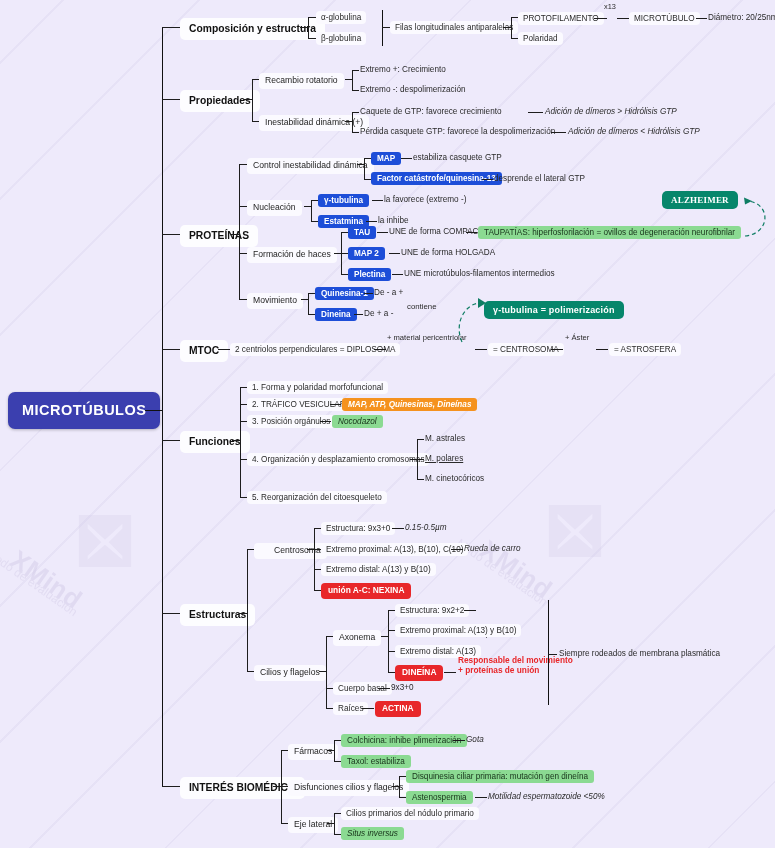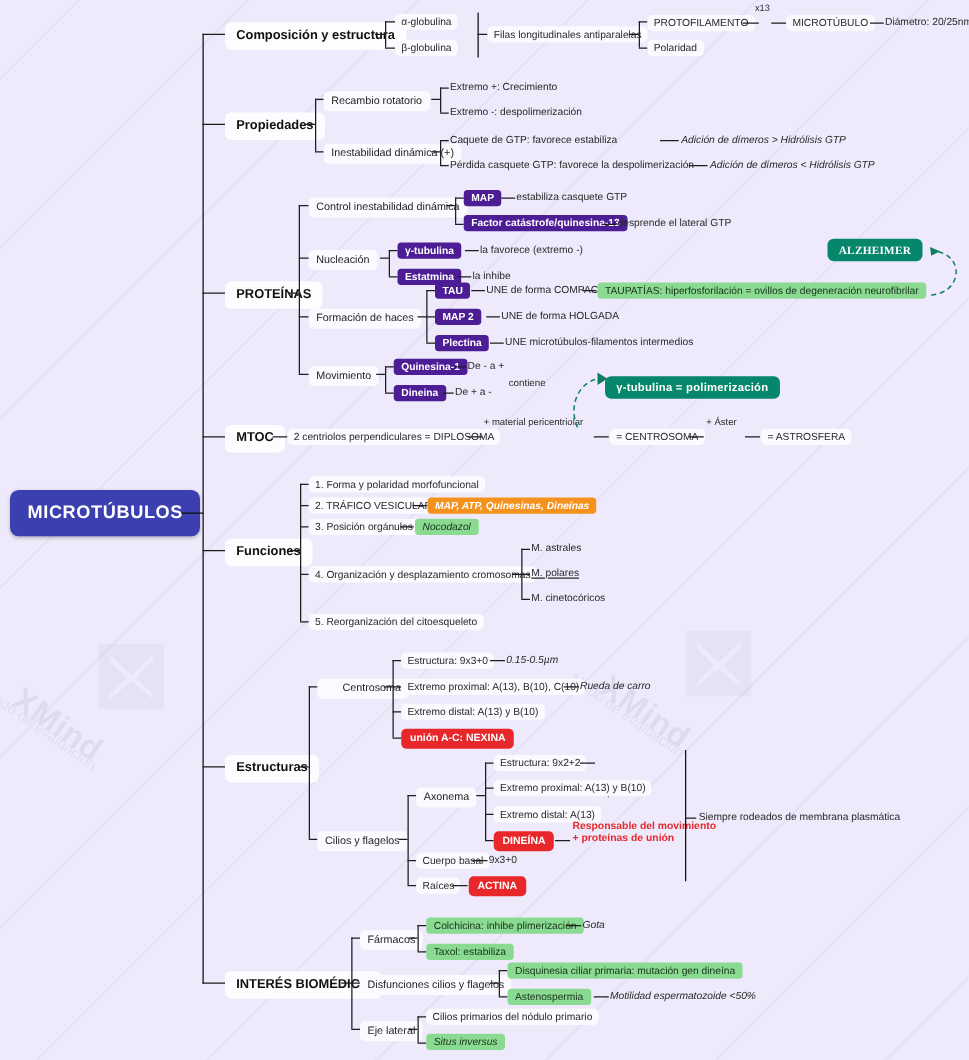--- a/index.html
+++ b/index.html
@@ -36,21 +36,21 @@
          font-size:8.2px;color:#2a2a2a;}
   .naked{font-size:8.2px;color:#2a2a2a;}
   .ital{font-style:italic;}
   .root{background:#3B3FAF;color:#fff;border-radius:7px;
         font-size:14.5px;font-weight:700;letter-spacing:.5px;
         padding:10px 14px;box-shadow:0 1px 3px rgba(0,0,0,.25);}
   .lvl1{background:#fdfdff;border-radius:5px;font-size:10.3px;font-weight:700;
         color:#111;padding:5px 9px;box-shadow:0 0 0 0 rgba(0,0,0,0);}
   .lvl2{background:#fbfaff;border-radius:4px;font-size:8.6px;color:#242424;
         padding:3px 6px;}
-  .orange{background:#4c1d95;color:#fff;border-radius:3px;padding:2px 6px;
+  .orange{background:#1d4ed8;color:#fff;border-radius:3px;padding:2px 6px;
           font-size:8.2px;font-weight:600;}
   .orange-i{background:#F5921E;color:#fff;border-radius:3px;padding:2px 6px;
           font-size:8.2px;font-weight:700;font-style:italic;}
   .green{background:#8BDA92;color:#17331a;border-radius:3px;padding:2px 6px;
          font-size:8.2px;}
   .green-i{background:#8BDA92;color:#17331a;border-radius:3px;padding:2px 6px;
          font-size:8.2px;font-style:italic;}
   .teal{background:#06866B;color:#fff;border-radius:5px;padding:4px 9px;
         font-size:9px;font-weight:700;letter-spacing:.2px;}
   .red{background:#E8272A;color:#fff;border-radius:4px;padding:3px 7px;
@@ -135,21 +135,21 @@
   <div class="ln h" style="left:352px;top:70px;width:7px;"></div>
   <div class="ln h" style="left:352px;top:90px;width:7px;"></div>
   <div class="node naked" style="left:360px;top:65px;">Extremo +: Crecimiento</div>
   <div class="node naked" style="left:360px;top:85px;">Extremo -: despolimerización</div>
 
   <div class="node lvl2" style="left:259px;top:115px;">Inestabilidad dinámica (+)</div>
   <div class="ln h" style="left:345px;top:121px;width:7px;"></div>
   <div class="ln v" style="left:352px;top:112px;height:20px;"></div>
   <div class="ln h" style="left:352px;top:112px;width:7px;"></div>
   <div class="ln h" style="left:352px;top:132px;width:7px;"></div>
-  <div class="node naked" style="left:360px;top:107px;">Caquete de GTP: favorece estabiliza</div>
+  <div class="node naked" style="left:360px;top:107px;">Caquete de GTP: favorece crecimiento</div>
   <div class="ln h" style="left:528px;top:112px;width:15px;"></div>
   <div class="node naked ital" style="left:545px;top:107px;">Adición de dímeros &gt; Hidrólisis GTP</div>
   <div class="node naked" style="left:360px;top:127px;">Pérdida casquete GTP: favorece la despolimerización</div>
   <div class="ln h" style="left:551px;top:132px;width:15px;"></div>
   <div class="node naked ital" style="left:568px;top:127px;">Adición de dímeros &lt; Hidrólisis GTP</div>
 
   <div class="ln h" style="left:162px;top:234px;width:18px;"></div>
   <div class="node lvl1" style="left:180px;top:225px;">PROTEÍNAS</div>
 
   <div class="ln h" style="left:231px;top:234px;width:8px;"></div>

